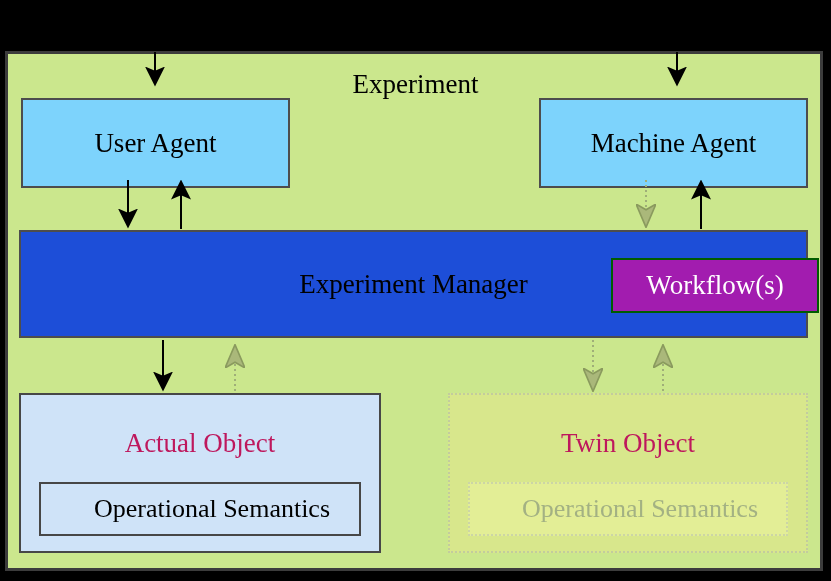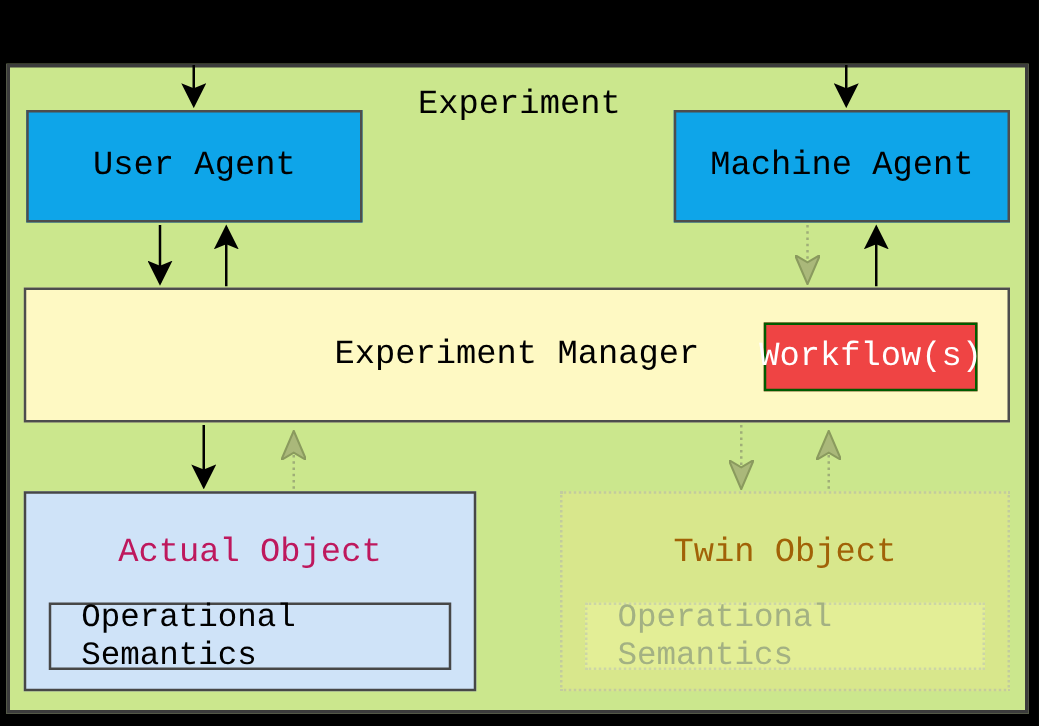--- a/index.html
+++ b/index.html
@@ -1,20 +1,20 @@
 <!DOCTYPE html>
 <html><head>
 <meta charset="utf-8">
 <style>
   html,body { margin:0; padding:0; background:#000; }
   #stage {
     position:relative;
     width:831px; height:581px;
     background:#000;
-    font-family:Liberation Mono, monospace;
+    font-family:Liberation Serif, serif;
     overflow:hidden;
   }
   
   .experiment-frame {
     position:absolute; left:5px; top:51px;
     width:818px; height:520px;
     box-sizing:border-box;
     background:#cbe78d;
     border:3px solid #3c3c3c;
   }
@@ -22,35 +22,36 @@
     position:absolute; left:0; right:0; top:69px;
     text-align:center;
     font-size:27px; color:#000;
   }
   .node {
     position:absolute; box-sizing:border-box;
     display:flex; align-items:center; justify-content:center;
     text-align:center; font-size:27px; color:#000;
   }
   .agent {
-    background:#0ea5e9;
+    background:#7dd3fc;
     border:2px solid #4d4d4d;
+    margin-top:10px;
   }
   .user-agent    { left:21px;  top:88px; width:269px; height:90px; }
   .machine-agent { left:539px; top:88px; width:269px; height:90px; }
   .manager {
     left:19px; top:230px; width:789px; height:108px;
-    background:#fef9c3;
+    background:#1d4ed8;
     border:2px solid #4d4d4d;
     line-height:38px;
     flex-direction:column;
   }
   .workflow {
-    left:611px; top:258px; width:171px; height:55px;
-    background:#ef4444;
+    left:611px; top:258px; width:208px; height:55px;
+    background:#a21caf;
     border:2px solid #005c00;
     color:#fff;
   }
   .object-box {
     position:absolute; box-sizing:border-box;
     width:362px; height:160px; top:393px;
   }
   .actual-object {
     left:19px;
     background:#cfe3f8;
@@ -68,21 +69,21 @@
   .object-inner {
     position:absolute; left:18px; right:18px; top:87px; height:54px;
     box-sizing:border-box;
     display:flex; align-items:center; justify-content:center;
     font-size:26px; color:#000;padding-left:24px;
   }
   .actual-object .object-inner {
     background:#cfe3f8;
     border:2px solid #474747;
   }
-  .twin-object .object-label { color:#a16207; }
+  .twin-object .object-label { color:#be185d; }
   .twin-object .object-inner {
     background:#e3ee96;
     border:2px dotted #ccd5a6;
     color:#a3b183;
   }
   .arrow-layer {
     position:absolute; left:0; top:0;
     pointer-events:none;
   }
 </style>

